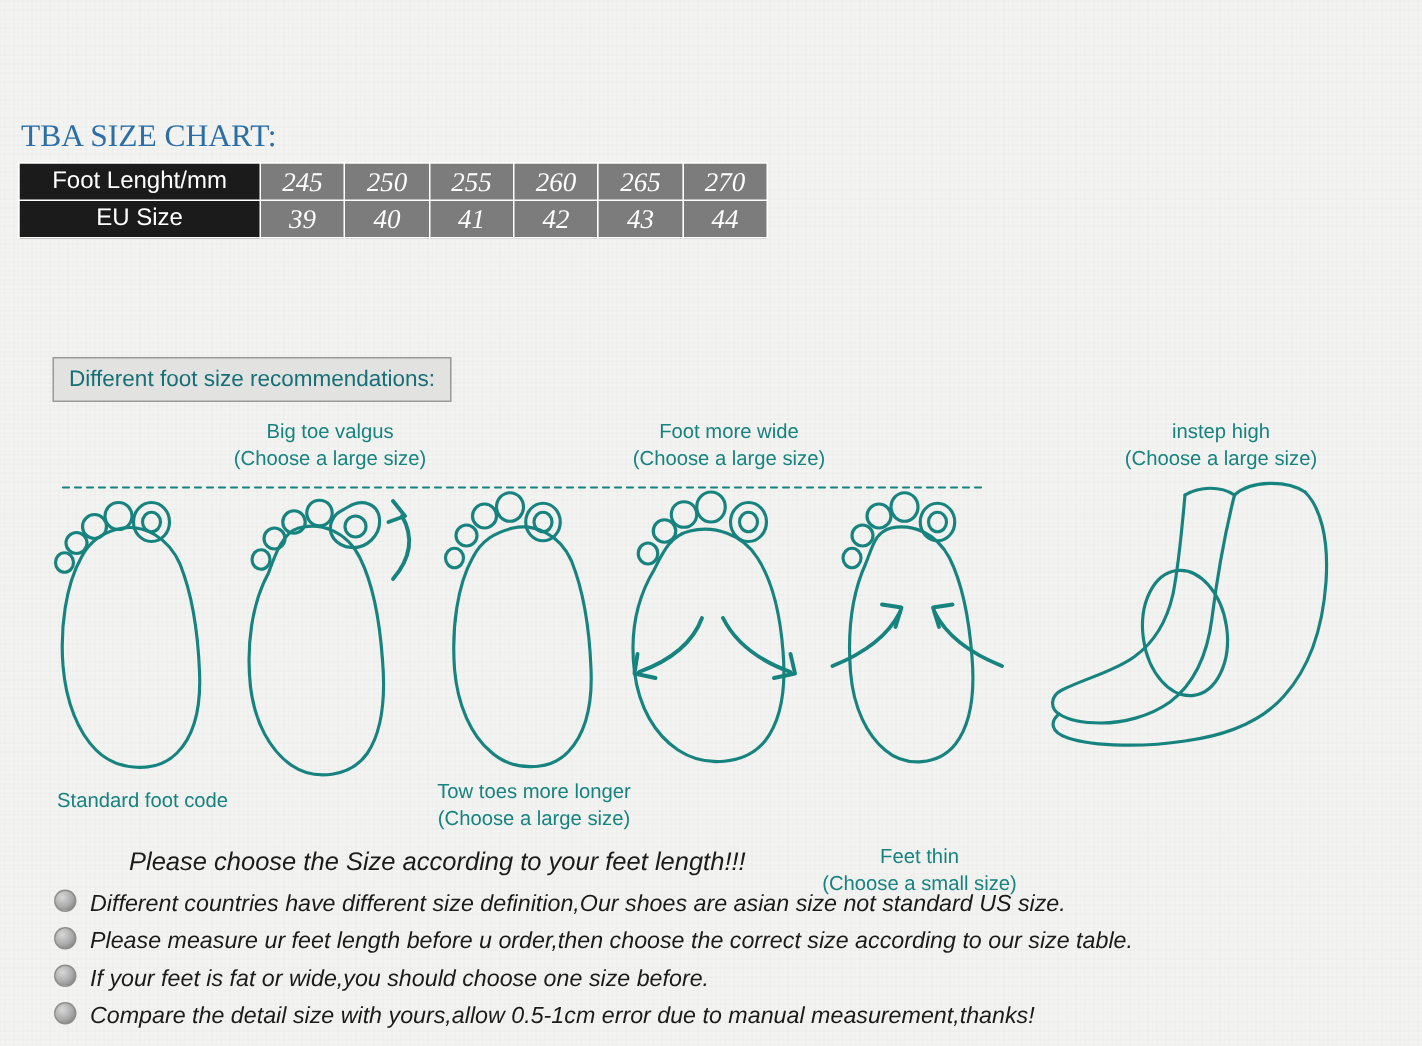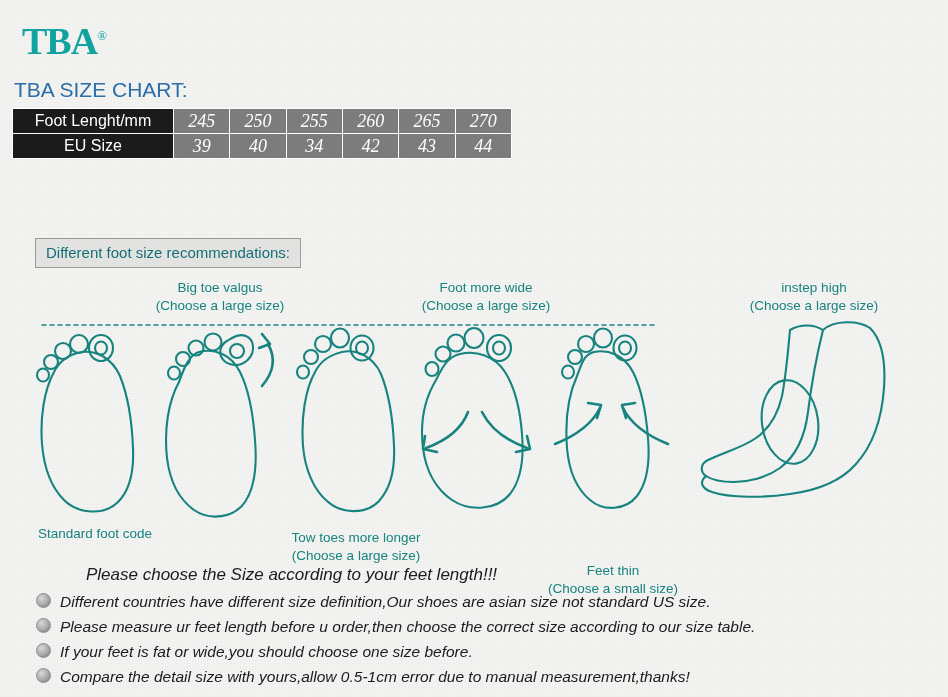--- a/index.html
+++ b/index.html
@@ -43,21 +43,21 @@
     font-weight: normal;
   }
 
   
   .chart-title {
     position: absolute;
     left: 14px;
     top: 78px;
     font-size: 21px;
     color: #2b6ea8;
-    font-family: Liberation Sans, sans-serif;
+    font-family: Liberation Serif, serif;
   }
 
   
   .size-table {
     position: absolute;
     left: 12px;
     top: 108px;
     border-collapse: collapse;
     table-layout: fixed;
     width: 500px;
@@ -150,42 +150,39 @@
     border: 1px solid #8e8e8e;
     margin-right: 9px;
     vertical-align: -1px;
   }
 </style>
 </head>
 <body>
 
 <div class="page">
 
-  <div class="logo">
-    <span>TBA</span><span class="reg">®</span>
-  </div>
 
   <div class="chart-title">TBA SIZE CHART:</div>
 
   <table class="size-table">
     <tbody>
         <tr>
       <td class="rowhead">Foot Lenght/mm</td>
       <td class="val">245</td>
       <td class="val">250</td>
       <td class="val">255</td>
       <td class="val">260</td>
       <td class="val">265</td>
       <td class="val">270</td>
     </tr>
     <tr>
       <td class="rowhead">EU  Size</td>
       <td class="val">39</td>
       <td class="val">40</td>
-      <td class="val">34</td>
+      <td class="val">41</td>
       <td class="val">42</td>
       <td class="val">43</td>
       <td class="val">44</td>
     </tr>
   </tbody>
     </table>
 
   <div class="reco-box">Different  foot  size  recommendations:</div>
 
   <div class="illus">
@@ -265,21 +262,21 @@
       <span>Foot more wide</span><br>
       <span>(Choose a large size)</span>
     </div>
     <div class="cap" style="left:746px; top:7px; width:136px;">
       <span>instep high</span><br>
       <span>(Choose a large size)</span>
     </div>
 
     <div class="cap" style="left:38px; top:253px; width:150px; text-align:left;">Standard  foot  code</div>
 
-    <div class="cap" style="left:285px; top:247px; width:142px;margin-top:10px;">
+    <div class="cap" style="left:285px; top:247px; width:142px;">
       <span>Tow toes more longer</span><br>
       <span>(Choose a large size)</span>
     </div>
 
     <div class="cap" style="left:543px; top:246px; width:140px;margin-top:44px;">
       <span>Feet  thin</span><br>
       <span>(Choose a small size)</span>
     </div>
   </div>
 

